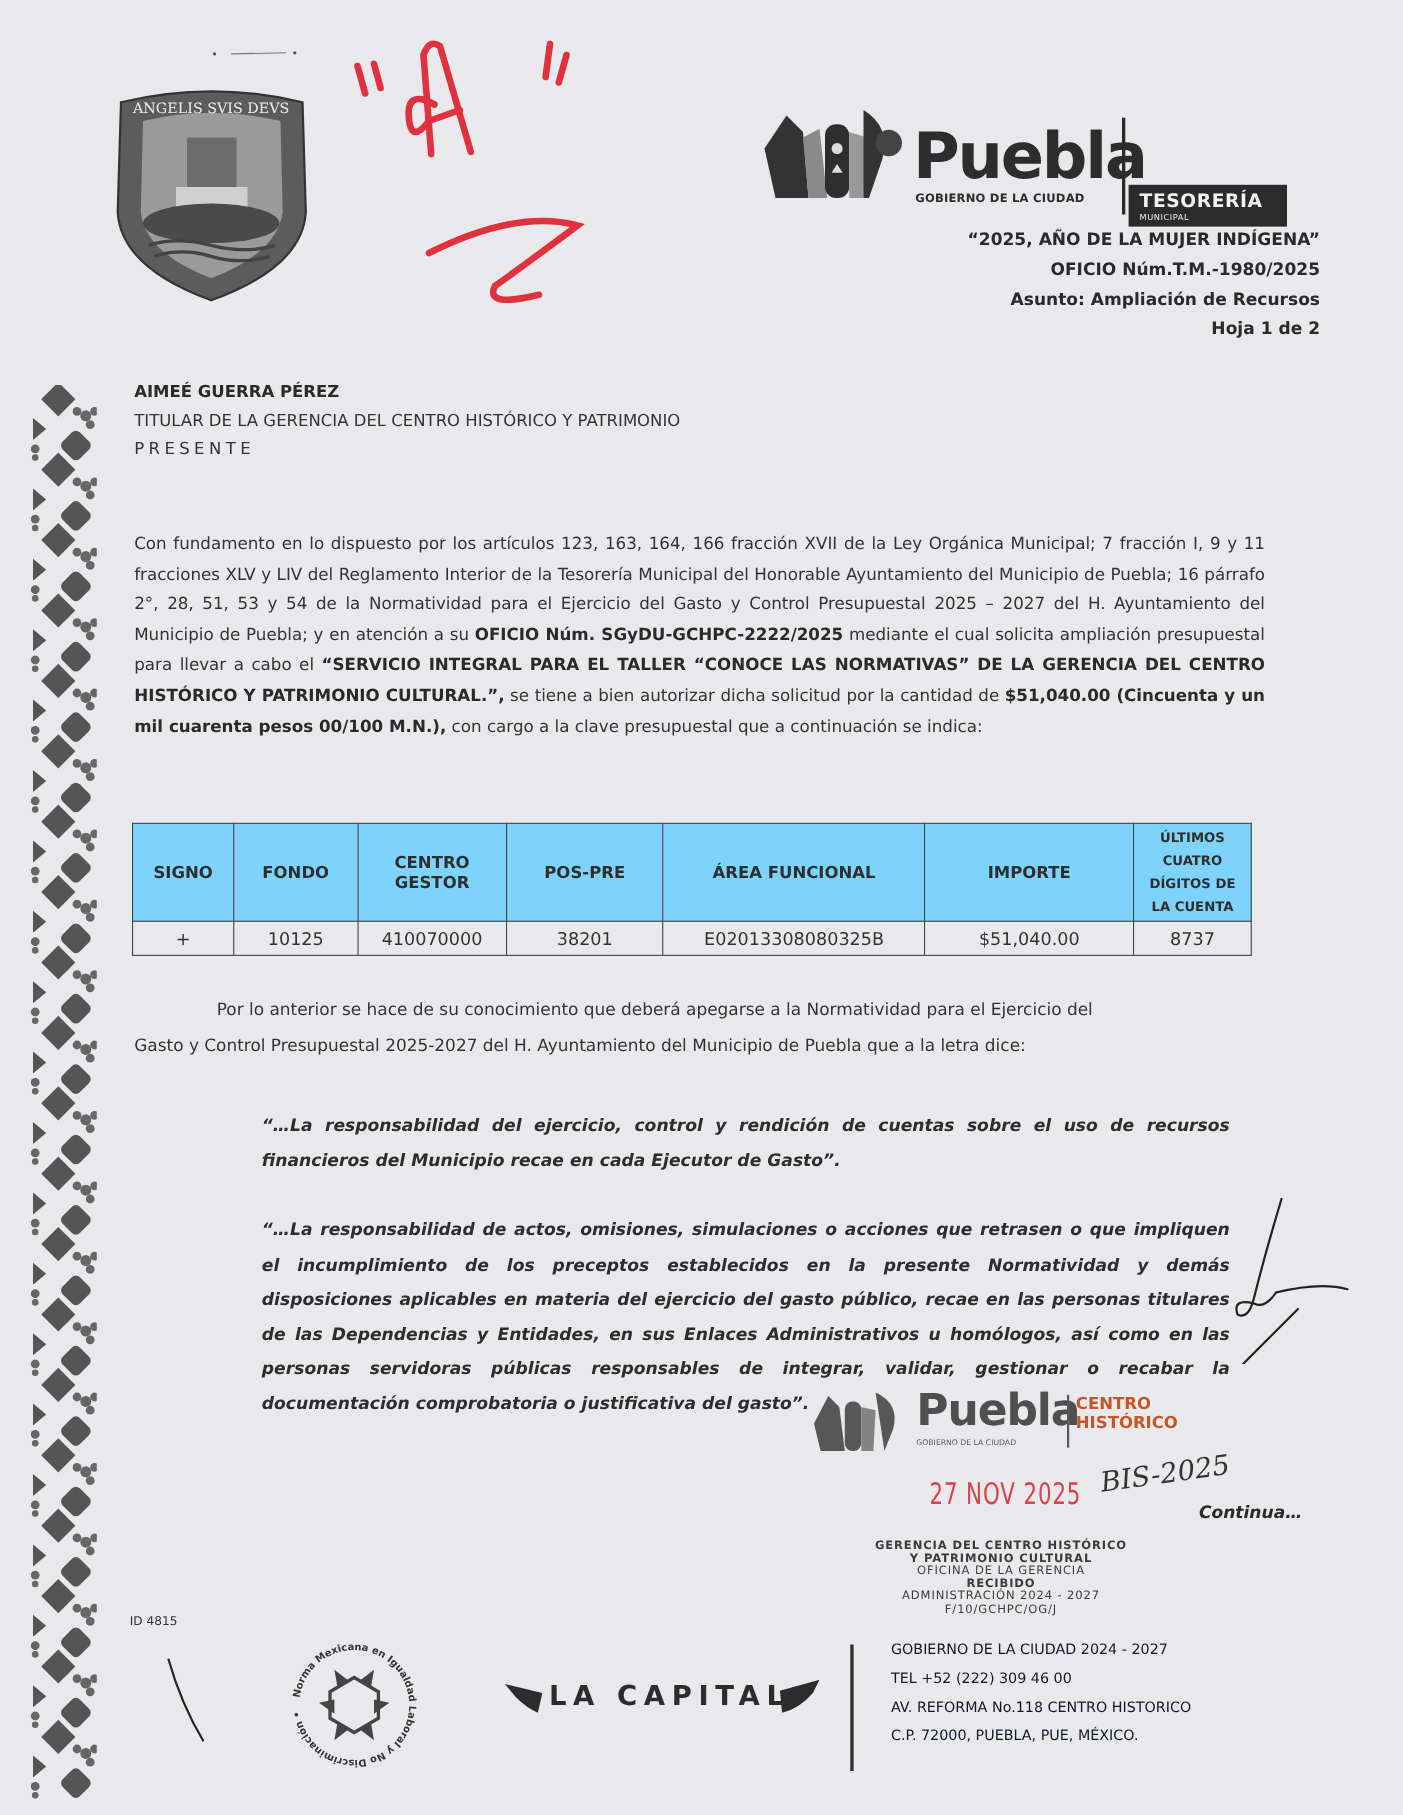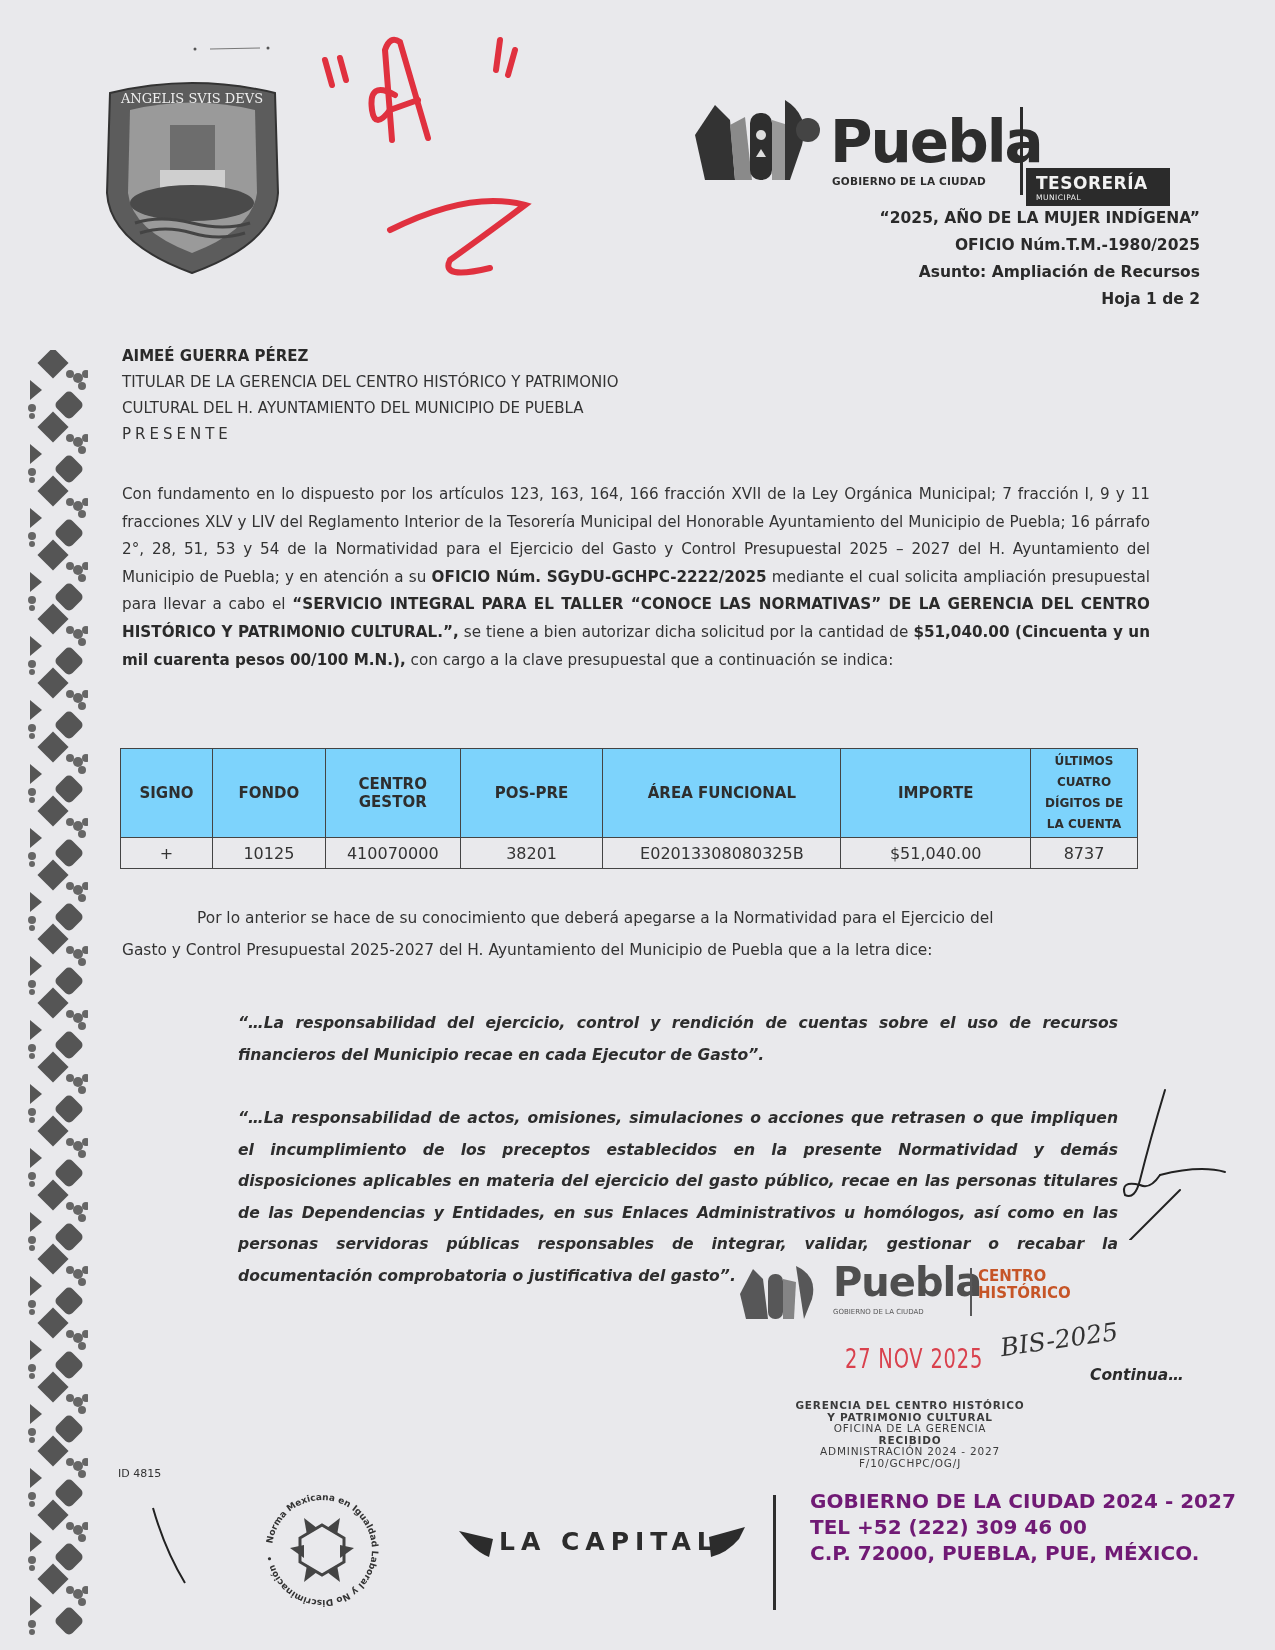--- a/index.html
+++ b/index.html
@@ -51,21 +51,21 @@
   #recibido-stamp { left: 785px; top: 1400px; width: 250px; text-align: center; font-size: 10.5px; line-height: 11.5px; color: #3b3b3b; letter-spacing: 0.8px; }
   #recibido-stamp .b { font-weight: bold; }
   
   #doc-id { left: 118px; top: 1467px; font-size: 11px; color: #333; }
   #pen-mark { left: 150px; top: 1505px; width: 40px; height: 80px; }
   #norma-seal { left: 262px; top: 1490px; width: 120px; height: 120px; }
   #capital-logo { left: 425px; top: 1525px; width: 320px; height: 80px; margin-left: 34px; }
   .capital-top { font-size: 25px; font-weight: bold; letter-spacing: 6px; color: #2c2c2c; }
   .capital-bottom { font-size: 38px; font-weight: bold; letter-spacing: 1px; color: #2c2c2c; line-height: 1; }
   #footer-divider { left: 773px; top: 1495px; width: 3px; height: 115px; background: #2e2e2e; }
-  #footer-address { left: 810px; top: 1488px; font-family: "DejaVu Sans", sans-serif; font-weight: bold; font-size: 20px; line-height: 26px; color: #701a75; }
+  #footer-address { left: 810px; top: 1488px; font-family: "DejaVu Sans", sans-serif; font-weight: normal; font-size: 13px; line-height: 26px; color: #0f172a; }
   #signature { left: 1120px; top: 1080px; width: 110px; height: 160px; }
   #top-dots { left: 190px; top: 44px; width: 90px; height: 10px; }
 </style>
 </head>
 <body>
 
 <svg id="top-dots" class="abs" viewBox="0 0 90 10">
   <circle cx="5" cy="5" r="1.5" fill="#555"></circle>
   <line x1="20" y1="5" x2="70" y2="4" stroke="#777" stroke-width="1"></line>
   <circle cx="78" cy="4" r="1.5" fill="#555"></circle>
@@ -157,21 +157,20 @@
 <div id="header-meta" class="abs">
   <div>“2025, AÑO DE LA MUJER INDÍGENA”</div>
   <div>OFICIO Núm.T.M.-1980/2025</div>
   <div>Asunto: Ampliación de Recursos</div>
   <div>Hoja 1 de 2</div>
 </div>
 
 <div id="recipient" class="abs">
   <div class="name">AIMEÉ GUERRA PÉREZ</div>
   <div>TITULAR DE LA GERENCIA DEL CENTRO HISTÓRICO Y PATRIMONIO</div>
-  <div>CULTURAL DEL H. AYUNTAMIENTO DEL MUNICIPIO DE PUEBLA</div>
   <div class="presente">PRESENTE</div>
 </div>
 
 <div id="body-para" class="abs">
   <span>Con fundamento en lo dispuesto por los artículos 123, 163, 164, 166 fracción XVII de la Ley Orgánica Municipal; 7 fracción I, 9 y 11 fracciones XLV y LIV del Reglamento Interior de la Tesorería Municipal del Honorable Ayuntamiento del Municipio de Puebla; 16 párrafo 2°, 28, 51, 53 y 54 de la Normatividad para el Ejercicio del Gasto y Control Presupuestal 2025 – 2027 del H. Ayuntamiento del Municipio de Puebla; y en atención a su </span><b>OFICIO Núm. SGyDU-GCHPC-2222/2025</b><span> mediante el cual solicita ampliación presupuestal para llevar a cabo el </span><b>“SERVICIO INTEGRAL PARA EL TALLER “CONOCE LAS NORMATIVAS” DE LA GERENCIA DEL CENTRO HISTÓRICO Y PATRIMONIO CULTURAL.”,</b><span> se tiene a bien autorizar dicha solicitud por la cantidad de </span><b>$51,040.00 (Cincuenta y un mil cuarenta pesos 00/100 M.N.),</b><span> con cargo a la clave presupuestal que a continuación se indica:</span>
 </div>
 
 <table id="budget-table" class="abs" style="width:1018px">
   <colgroup>
     <col style="width:92px">
@@ -278,14 +277,15 @@
   <svg class="abs" style="left:246px;top:0px;width:40px;height:34px" viewBox="0 0 40 34">
     <path d="M40,2 L4,12 L6,32 Q22,28 34,14 Z" fill="#2c2c2c"></path>
   </svg>
 </div>
 
 <div id="footer-divider" class="abs"></div>
 
 <div id="footer-address" class="abs">
   <div>GOBIERNO DE LA CIUDAD 2024 - 2027</div>
   <div>TEL +52 (222) 309 46 00</div>
+  <div>AV. REFORMA No.118 CENTRO HISTORICO</div>
   <div>C.P. 72000, PUEBLA, PUE, MÉXICO.</div>
 </div>
 
 </body></html>

